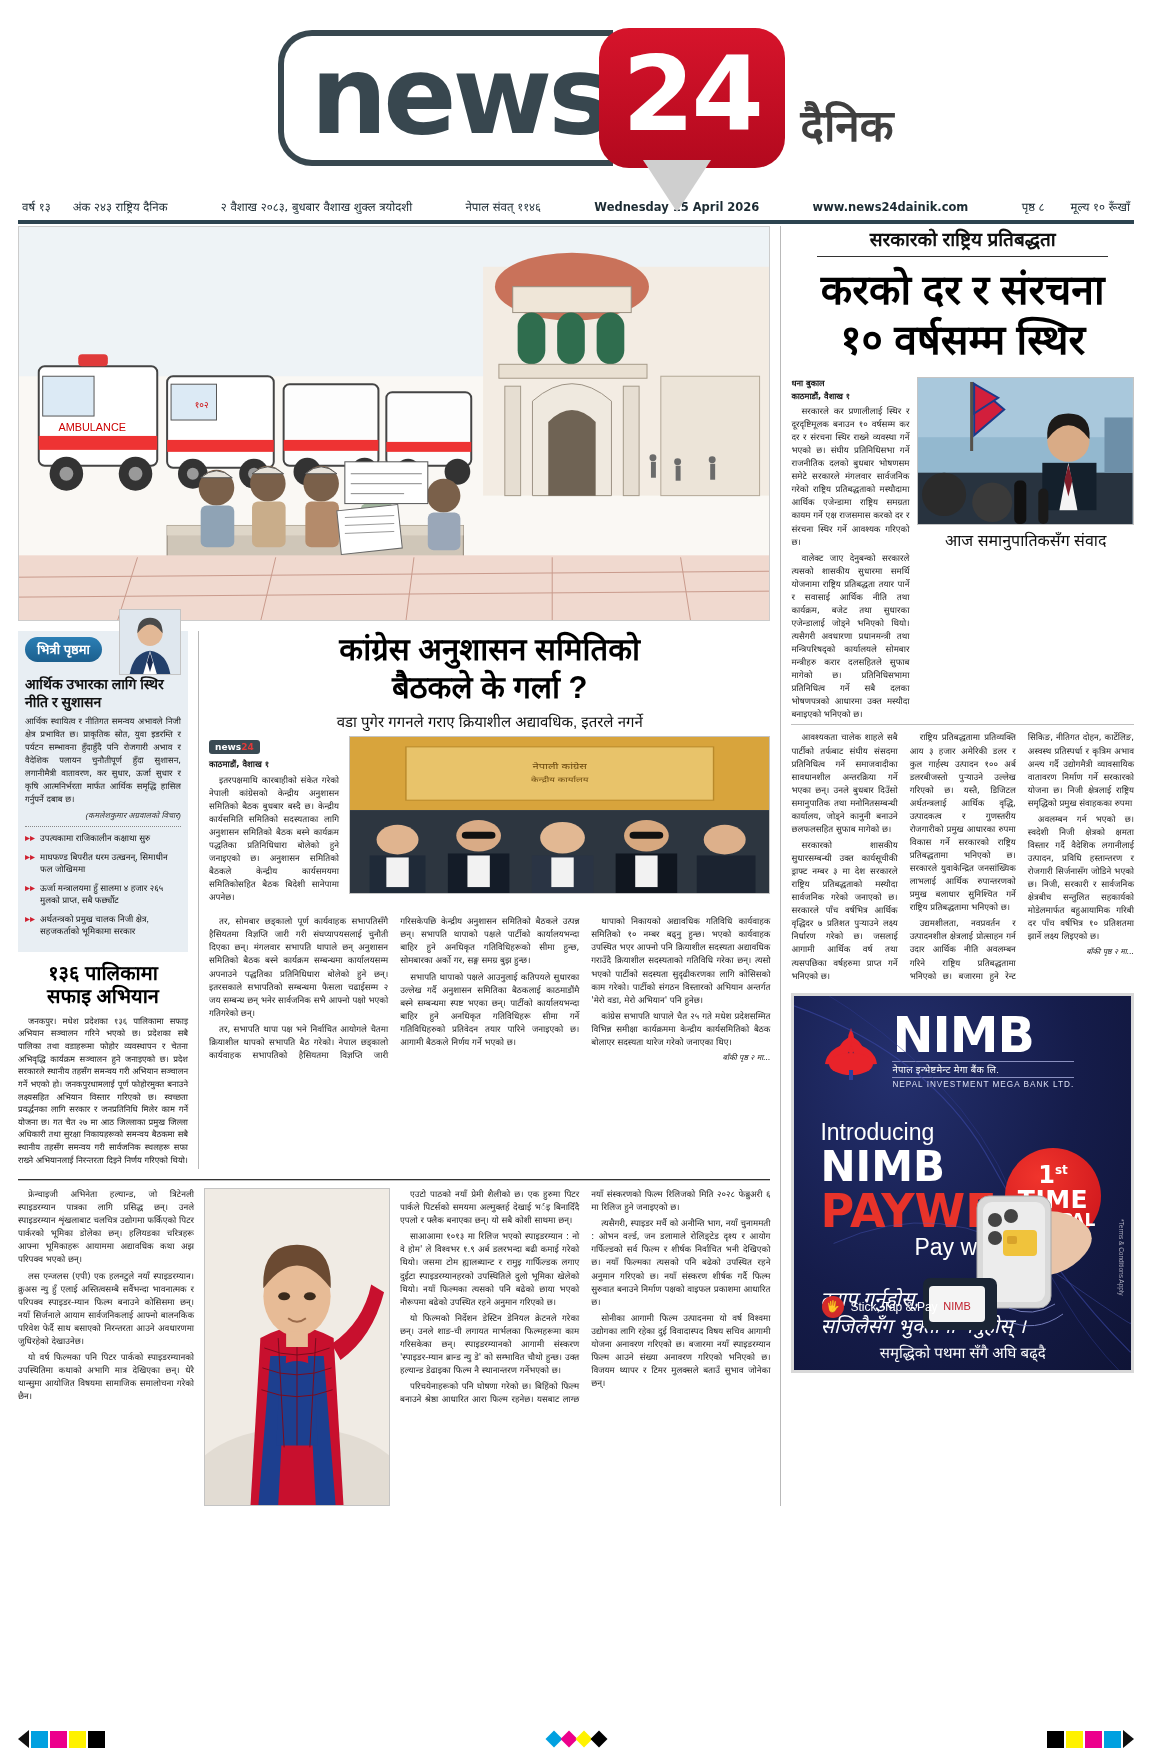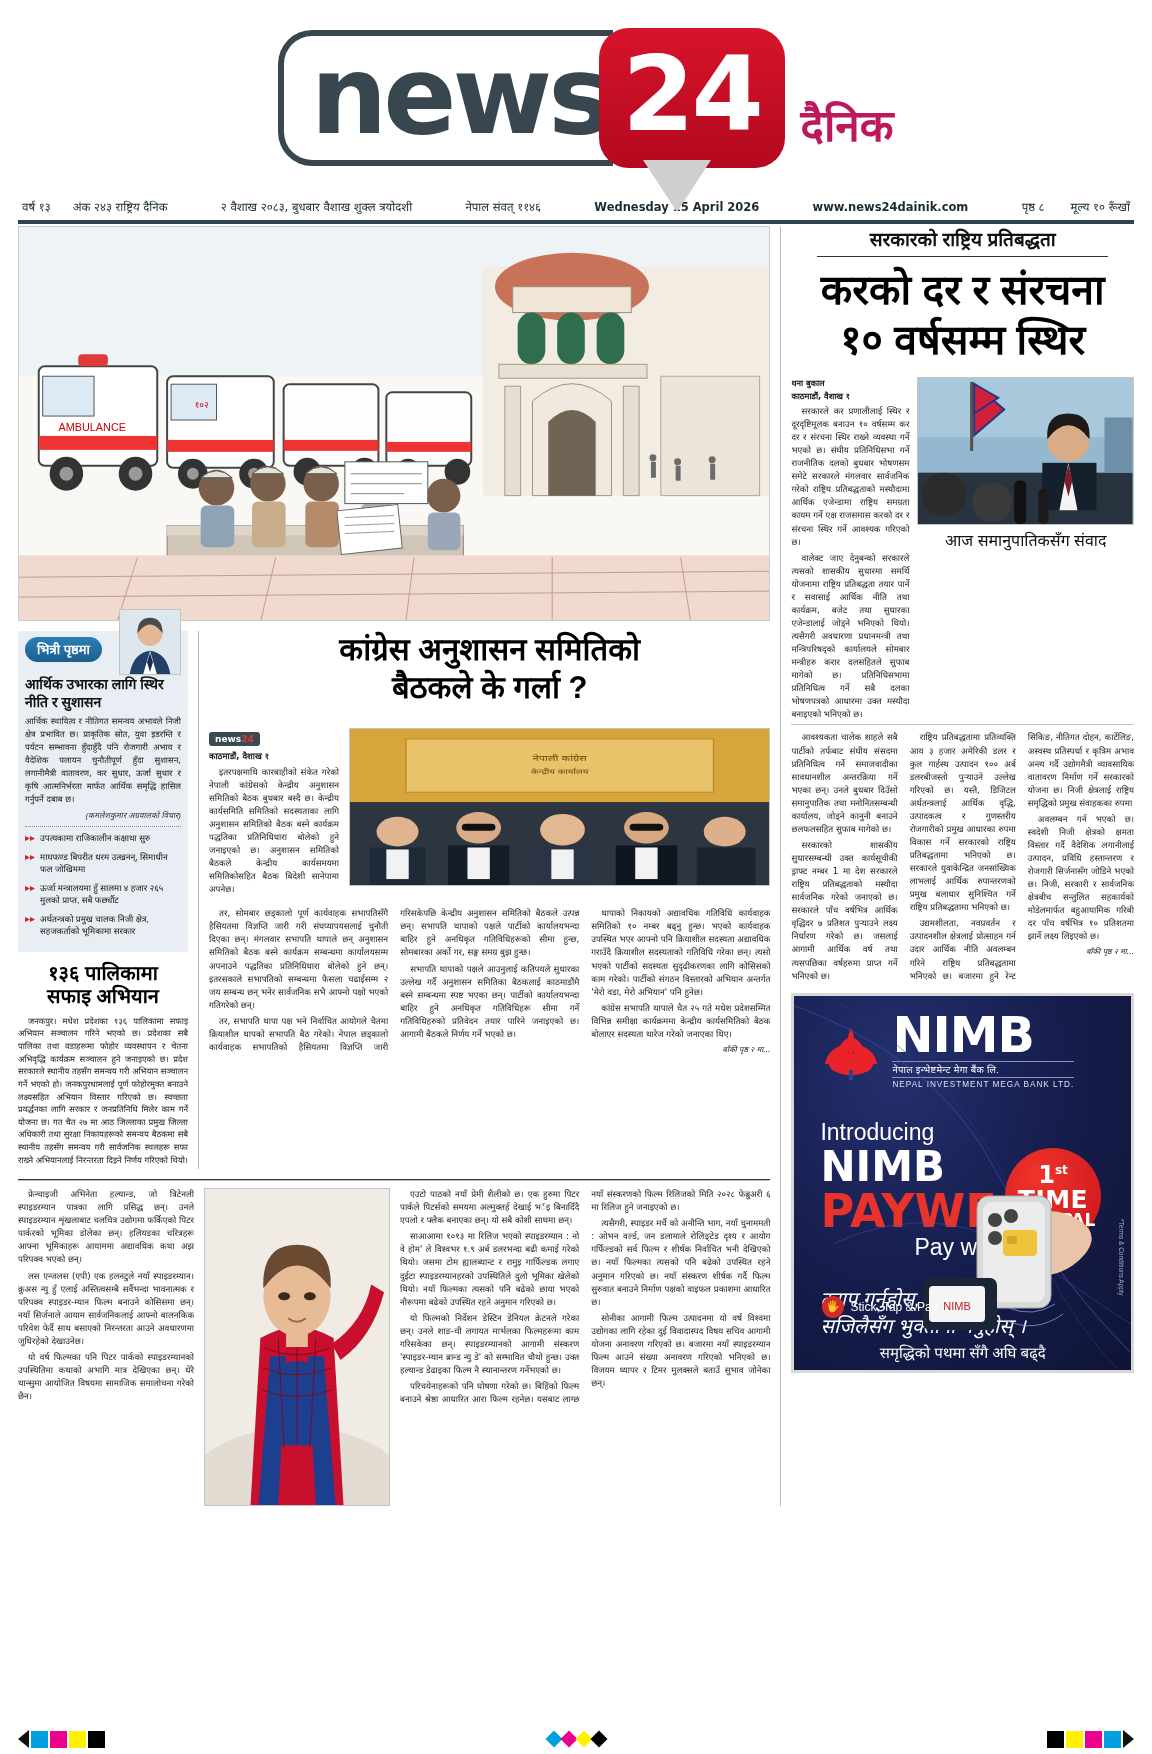--- a/index.html
+++ b/index.html
@@ -33,21 +33,21 @@
     position: absolute; inset: 0; color: #fff; font-size: 104px; font-weight: bold;
     font-family: "DejaVu Sans", sans-serif; display: flex; align-items: center;
     justify-content: center; letter-spacing: -3px; padding-bottom: 8px;
   }
   .logo-24 .tail {
     position: absolute; left: 44px; bottom: -44px; width: 0; height: 0;
     border-left: 34px solid transparent; border-right: 34px solid transparent;
     border-top: 52px solid #cfcfcf;
   }
   .logo-dainik {
-    font-size: 44px; color: #be185d; font-weight: bold; align-self: flex-end;
+    font-size: 44px; color: #404040; font-weight: bold; align-self: flex-end;
     margin-left: 16px; margin-bottom: 14px; font-family: "DejaVu Sans", sans-serif;
   }
 
   
   .infobar {
     display: flex; align-items: center; font-size: 11.5px; color: #1c2b33;
     padding: 4px 4px 6px 4px; font-family: "DejaVu Sans", sans-serif;
   }
   .infobar .seg { white-space: nowrap; }
   .infobar .sp { flex: 1; }
@@ -369,22 +369,23 @@
           </div>
         </div>
 
         <div class="vdiv"></div>
 
         <div style="flex:1;">
           <div class="midhead">
             <div>कांग्रेस अनुशासन समितिको</div>
             <div>बैठकले के गर्ला ?</div>
           </div>
-
-          <div style="display:flex; gap:10px; margin-top:20px;justify-content:flex-end;">
+          <div class="midsub">वडा पुगेर गगनले गराए क्रियाशील अद्यावधिक, इतरले नगर्ने</div>
+
+          <div style="display:flex; gap:10px; margin-top:5px;justify-content:flex-end;">
             <div style="width:130px;">
               <div style="margin-bottom:4px;">
                 <span class="news24-tag"><span>news</span><span class="r">24</span></span>
               </div>
               <div class="ctext">
                 <div style="font-weight:bold; font-size:8.4px; margin-bottom:3px;">काठमाडौं, वैशाख १</div>
                 <p>इतरपक्षमाथि कारबाहीको संकेत गरेको नेपाली कांग्रेसको केन्द्रीय अनुशासन समितिको बैठक बुधबार बस्दै छ। केन्द्रीय कार्यसमिति समितिको सदस्यताका लागि अनुशासन समितिको बैठक बस्ने कार्यक्रम पद्धतिका प्रतिनिधिधारा बोलेको हुने जनाइएको छ। अनुशासन समितिको बैठकले केन्द्रीय कार्यसमयमा समितिकोसहित बैठक बिदेशी सानेपामा अपनेछ।</p>
               </div>
             </div>
             <div class="photo" style="flex:1; height:158px;">
@@ -525,21 +526,21 @@
               <rect x="186" y="40" width="28" height="56" fill="#6d8fa8"></rect>
             </svg>
           </div>
           <div class="subhead-center">आज समानुपातिकसँग संवाद</div>
         </div>
       </div>
       <div class="hr-soft"></div>
 
       <div class="ctext cols3" style="margin-top:6px;">
         <p>आवश्यकता चालेक शाहले सबै पार्टीको तर्फबाट संघीय संसदमा प्रतिनिधित्व गर्ने समाजवादीका सावधानशील अन्तरक्रिया गर्ने भएका छन्। उनले बुधबार दिउँसो समानुपातिक तथा मनोनितसम्बन्धी कार्यालय, जोड्ने कानुनी बनाउने छलफलसहित सुफाब मागेको छ।</p>
-        <p>सरकारको शासकीय सुधारसम्बन्धी उक्त कार्यसूचीकी ड्राफ्ट नम्बर 1 मा देश सरकारले राष्ट्रिय प्रतिबद्धताको मस्यौदा सार्वजनिक गरेको जनाएको छ। सरकारले पाँच वर्षभित्र आर्थिक वृद्धिदर ७ प्रतिशत पुऱ्याउने लक्ष्य निर्धारण गरेको छ। जसलाई आगामी आर्थिक वर्ष तथा त्यसपछिका वर्षहरुमा प्राप्त गर्ने भनिएको छ।</p>
+        <p>सरकारको शासकीय सुधारसम्बन्धी उक्त कार्यसूचीकी ड्राफ्ट नम्बर ३ मा देश सरकारले राष्ट्रिय प्रतिबद्धताको मस्यौदा सार्वजनिक गरेको जनाएको छ। सरकारले पाँच वर्षभित्र आर्थिक वृद्धिदर ७ प्रतिशत पुऱ्याउने लक्ष्य निर्धारण गरेको छ। जसलाई आगामी आर्थिक वर्ष तथा त्यसपछिका वर्षहरुमा प्राप्त गर्ने भनिएको छ।</p>
         <p>राष्ट्रिय प्रतिबद्धतामा प्रतिव्यक्ति आय ३ हजार अमेरिकी डलर र कुल गार्हस्थ उत्पादन १०० अर्ब डलरबीजस्तो पुऱ्याउने उल्लेख गरिएको छ। यस्तै, डिजिटल अर्थतन्त्रलाई आर्थिक वृद्धि, उत्पादकत्व र गुणस्तरीय रोजगारीको प्रमुख आधारका रुपमा विकास गर्ने सरकारको राष्ट्रिय प्रतिबद्धतामा भनिएको छ। सरकारले युवाकेन्द्रित जनसांख्यिक लाभलाई आर्थिक रुपान्तरणको प्रमुख बलाधार सुनिश्चित गर्ने राष्ट्रिय प्रतिबद्धतामा भनिएको छ।</p>
         <p>उद्यमशीलता, नवप्रवर्तन र उत्पादनशील क्षेत्रलाई प्रोत्साहन गर्न उदार आर्थिक नीति अवलम्बन गरिने राष्ट्रिय प्रतिबद्धतामा भनिएको छ। बजारमा हुने रेन्ट सिकिङ, नीतिगत दोहन, कार्टेलिङ, अस्वस्थ प्रतिस्पर्धा र कृत्रिम अभाव अन्त्य गर्दै उद्योगमैत्री व्यावसायिक वातावरण निर्माण गर्ने सरकारको योजना छ। निजी क्षेत्रलाई राष्ट्रिय समृद्धिको प्रमुख संवाहकका रुपमा</p>
         <p>अवलम्बन गर्न भएको छ। स्वदेशी निजी क्षेत्रको क्षमता विस्तार गर्दै वैदेशिक लगानीलाई उत्पादन, प्रविधि हस्तान्तरण र रोजगारी सिर्जनासँग जोडिने भएको छ। निजी, सरकारी र सार्वजनिक क्षेत्रबीच सन्तुलित सहकार्यको मोडेलमार्फत बहुआयामिक गरिबी दर पाँच वर्षभित्र १० प्रतिशतमा झार्ने लक्ष्य लिइएको छ।</p>
         <p style="text-align:right;font-style:italic;font-size:7.6px;">बाँकी पृष्ठ २ मा...</p>
       </div>
 
       <div class="ad" style="margin-top:10px;">
         <svg class="swirl" viewBox="0 0 340 380" preserveAspectRatio="none">
           <path d="M0 10 Q140 60 200 170 T340 360" stroke="#3c49a8" stroke-width="1.2" fill="none" opacity="0.6"></path>
           <path d="M20 -10 Q170 80 220 200 T330 380" stroke="#2e3a90" stroke-width="1" fill="none" opacity="0.5"></path>

